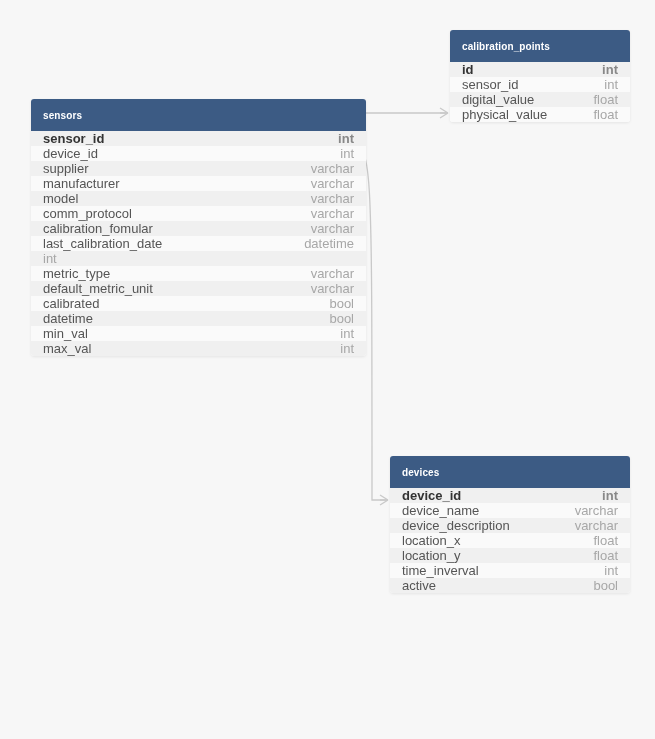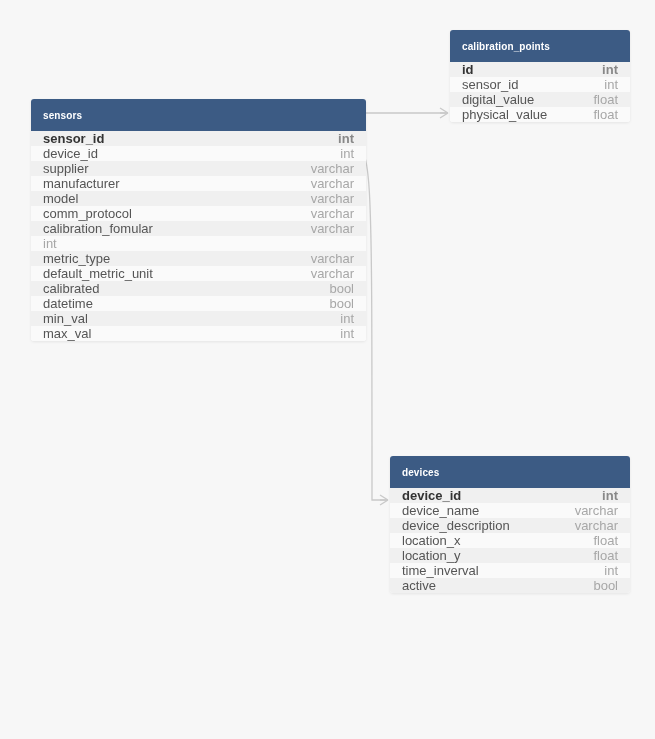--- a/index.html
+++ b/index.html
@@ -111,20 +111,24 @@
       </div>
       <div class="table-row">
         <span class="col-name">comm_protocol</span>
         <span class="col-type">varchar</span>
       </div>
       <div class="table-row">
         <span class="col-name">calibration_fomular</span>
         <span class="col-type">varchar</span>
       </div>
       <div class="table-row">
+        <span class="col-name">last_calibration_date</span>
+        <span class="col-type">datetime</span>
+      </div>
+      <div class="table-row">
         <span class="col-type">int</span>
       </div>
       <div class="table-row">
         <span class="col-name">metric_type</span>
         <span class="col-type">varchar</span>
       </div>
       <div class="table-row">
         <span class="col-name">default_metric_unit</span>
         <span class="col-type">varchar</span>
       </div>

